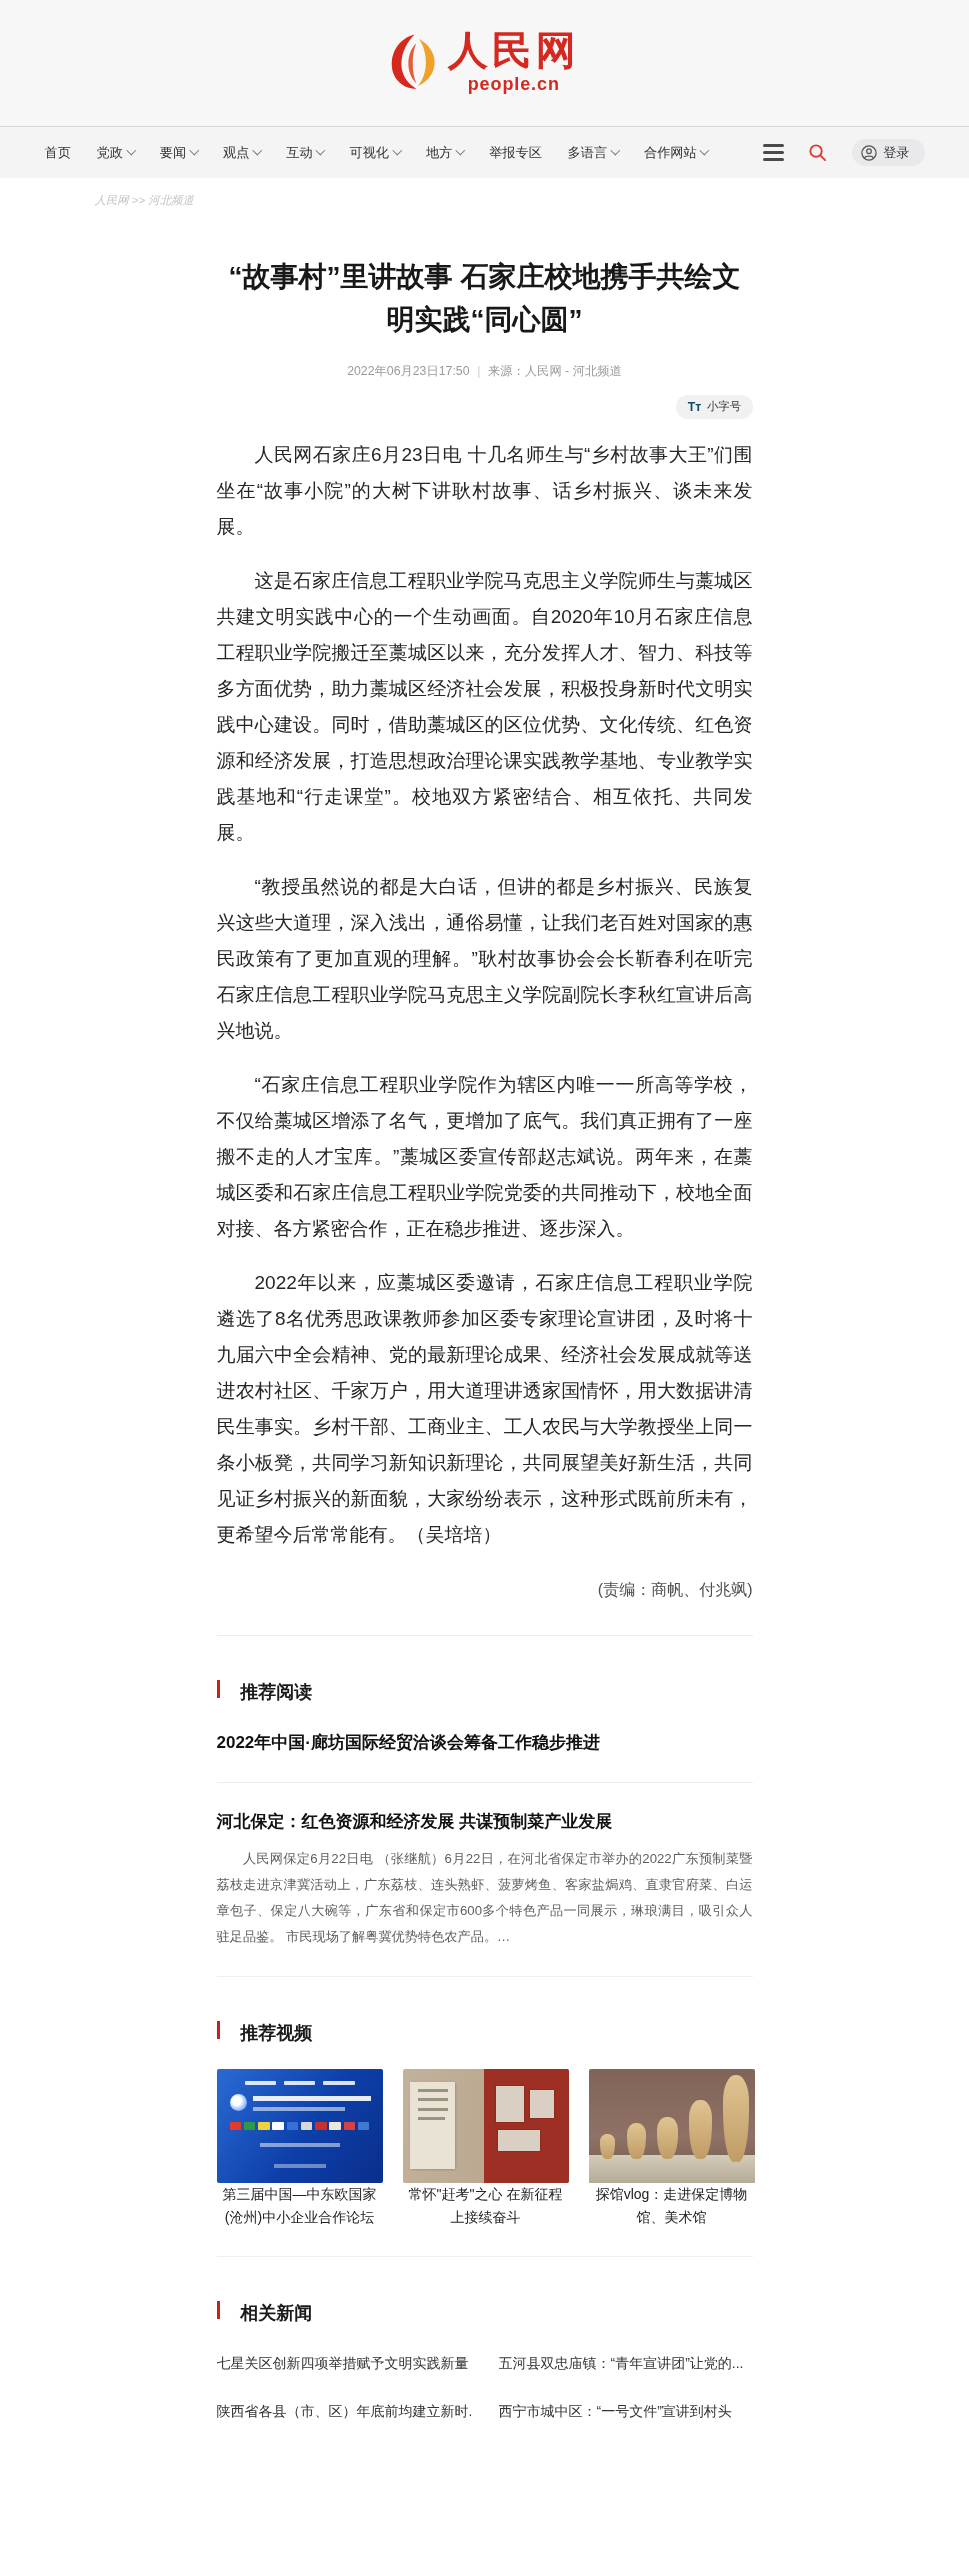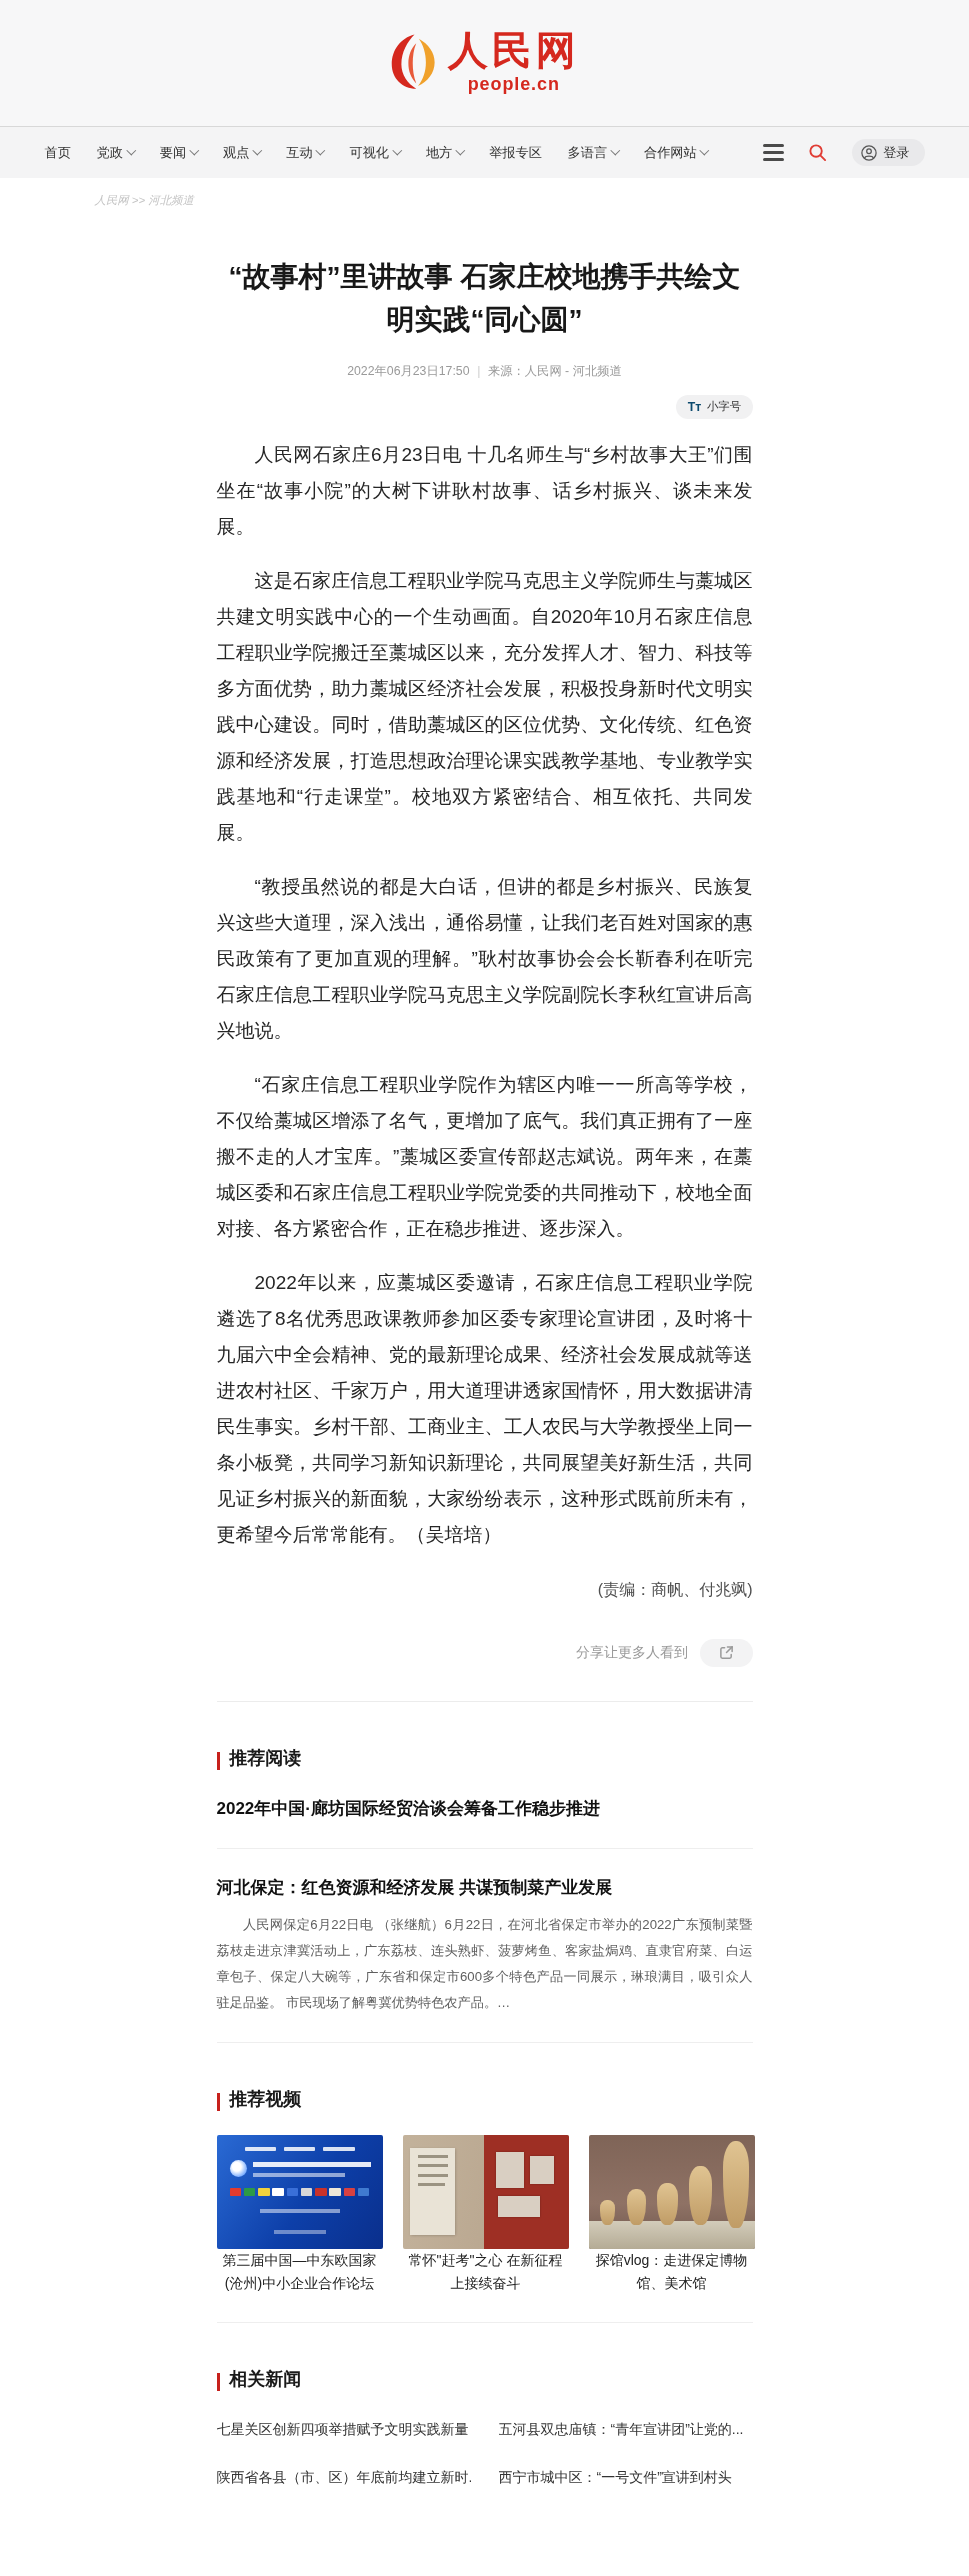--- a/index.html
+++ b/index.html
@@ -35,21 +35,21 @@
   .fontsize-pill { background: #f1f1f2; border-radius: 13.2px; padding: 4.7px 11.4px; font-size: 11.4px; color: #333; display: flex; gap: 5.7px; align-items: center; cursor: pointer; }
   .tt { font-weight: 700; font-size: 12.3px; color: #0c4a6e; }
   .article-body { margin-top: 11.4px; }
   .article-body p { font-size: 19px; line-height: 36px; color: #262626; text-align: justify; text-indent: 2em; margin: 18px 0; }
   .editor { text-align: right; font-size: 16px; color: #4f4f4f; margin-top: 26.5px; }
   .share-row { display: flex; justify-content: flex-end; align-items: center; gap: 11.4px; margin-top: 38px; color: #999; font-size: 14px; }
   .share-btn { width: 53px; height: 28px; background: #f3f3f4; border-radius: 15px; display: flex; align-items: center; justify-content: center; cursor: pointer; }
   .divider { height: 0.9px; background: #ececec; margin-top: 34px; }
   
   .section { margin-top: 44px; }
-  .section-head { display: flex; align-items: flex-end; gap: 9px; font-size: 18px; font-weight: 700; color: #1a1a1a; }
+  .section-head { display: flex; align-items: flex-start; gap: 20px; font-size: 18px; font-weight: 700; color: #1a1a1a; }
   .red-bar { width: 3.8px; height: 18px; background: #c7211c; }
   .rec-article { margin-top: 26.5px; }
   .rec-title { font-size: 17px; font-weight: 700; color: #111; cursor: pointer; line-height: 1.5; }
   .rec-excerpt { margin-top: 11.4px; font-size: 13.2px; color: #5f5f5f; line-height: 1.95; text-align: justify; text-indent: 2em; }
   .rec-divider { height: 0.9px; background: #eeeeee; margin-top: 26.5px; }
   
   .videos { display: flex; gap: 20px; margin-top: 24.6px; }
   .video-card { width: 166px; cursor: pointer; }
   .thumb { width: 166px; height: 114px; position: relative; overflow: hidden; border-radius: 1.9px; }
   .video-caption { font-size: 14px; color: #222; text-align: center; margin-top: 0; line-height: 1.65; }
@@ -181,30 +181,20 @@
   <div class="article-body">
     <p>人民网石家庄6月23日电 十几名师生与“乡村故事大王”们围坐在“故事小院”的大树下讲耿村故事、话乡村振兴、谈未来发展。</p>
     <p>这是石家庄信息工程职业学院马克思主义学院师生与藁城区共建文明实践中心的一个生动画面。自2020年10月石家庄信息工程职业学院搬迁至藁城区以来，充分发挥人才、智力、科技等多方面优势，助力藁城区经济社会发展，积极投身新时代文明实践中心建设。同时，借助藁城区的区位优势、文化传统、红色资源和经济发展，打造思想政治理论课实践教学基地、专业教学实践基地和“行走课堂”。校地双方紧密结合、相互依托、共同发展。</p>
     <p>“教授虽然说的都是大白话，但讲的都是乡村振兴、民族复兴这些大道理，深入浅出，通俗易懂，让我们老百姓对国家的惠民政策有了更加直观的理解。”耿村故事协会会长靳春利在听完石家庄信息工程职业学院马克思主义学院副院长李秋红宣讲后高兴地说。</p>
     <p>“石家庄信息工程职业学院作为辖区内唯一一所高等学校，不仅给藁城区增添了名气，更增加了底气。我们真正拥有了一座搬不走的人才宝库。”藁城区委宣传部赵志斌说。两年来，在藁城区委和石家庄信息工程职业学院党委的共同推动下，校地全面对接、各方紧密合作，正在稳步推进、逐步深入。</p>
     <p>2022年以来，应藁城区委邀请，石家庄信息工程职业学院遴选了8名优秀思政课教师参加区委专家理论宣讲团，及时将十九届六中全会精神、党的最新理论成果、经济社会发展成就等送进农村社区、千家万户，用大道理讲透家国情怀，用大数据讲清民生事实。乡村干部、工商业主、工人农民与大学教授坐上同一条小板凳，共同学习新知识新理论，共同展望美好新生活，共同见证乡村振兴的新面貌，大家纷纷表示，这种形式既前所未有，更希望今后常常能有。（吴培培）</p>
   </div>
 
   <div class="editor">(责编：商帆、付兆飒)</div>
 
-  <div class="share-row">
-    <span>分享让更多人看到</span>
-    <span class="share-btn">
-      <svg width="15" height="15" viewBox="0 0 16 16">
-          <path d="M6 3 H3.5 C2.7 3 2 3.7 2 4.5 V12.5 C2 13.3 2.7 14 3.5 14 H11.5 C12.3 14 13 13.3 13 12.5 V10" fill="none" stroke="#9a9a9a" stroke-width="1.6" stroke-linecap="round"></path>
-          <path d="M9 2 H14 V7" fill="none" stroke="#9a9a9a" stroke-width="1.6" stroke-linecap="round"></path>
-          <line x1="14" y1="2" x2="8" y2="8" stroke="#9a9a9a" stroke-width="1.6" stroke-linecap="round"></line>
-        </svg>
-    </span>
-  </div>
 
   <div class="divider"></div>
 
   <div class="section">
     <div class="section-head">
       <span class="red-bar"></span>
       <span>推荐阅读</span>
     </div>
     <div class="rec-article">
       <div class="rec-title">2022年中国·廊坊国际经贸洽谈会筹备工作稳步推进</div>

